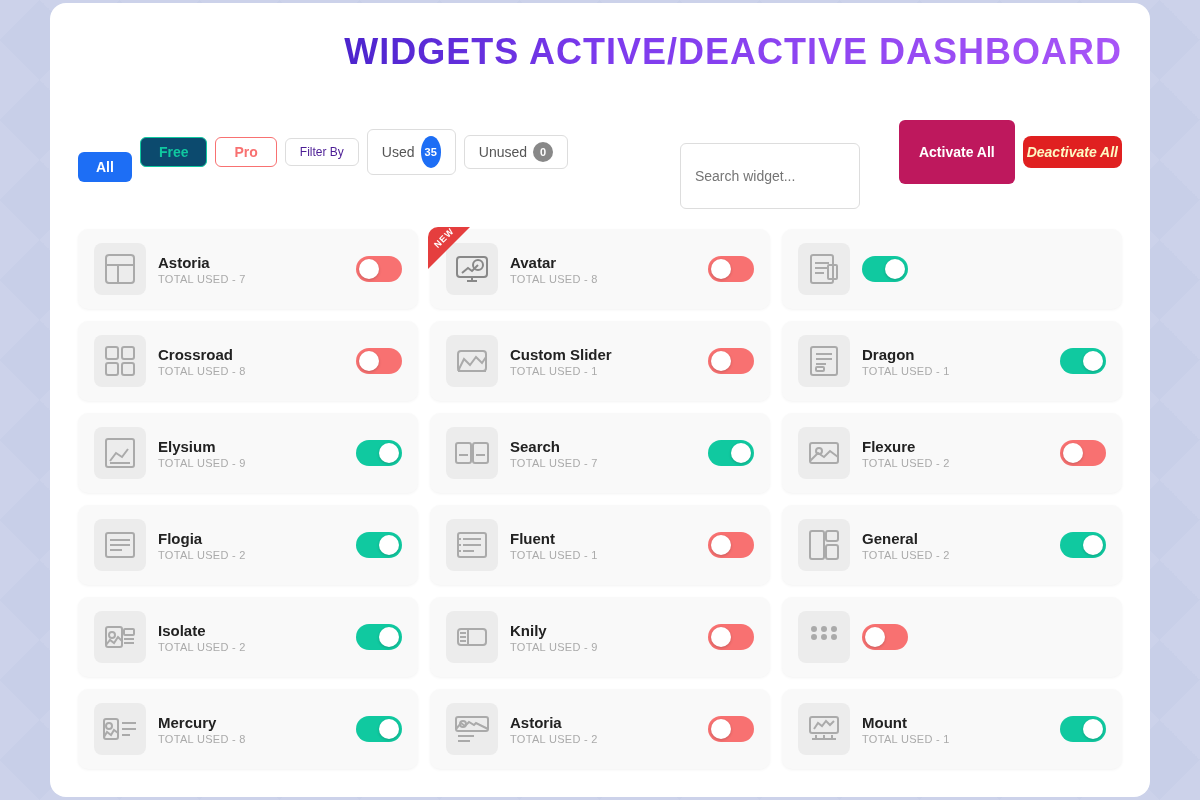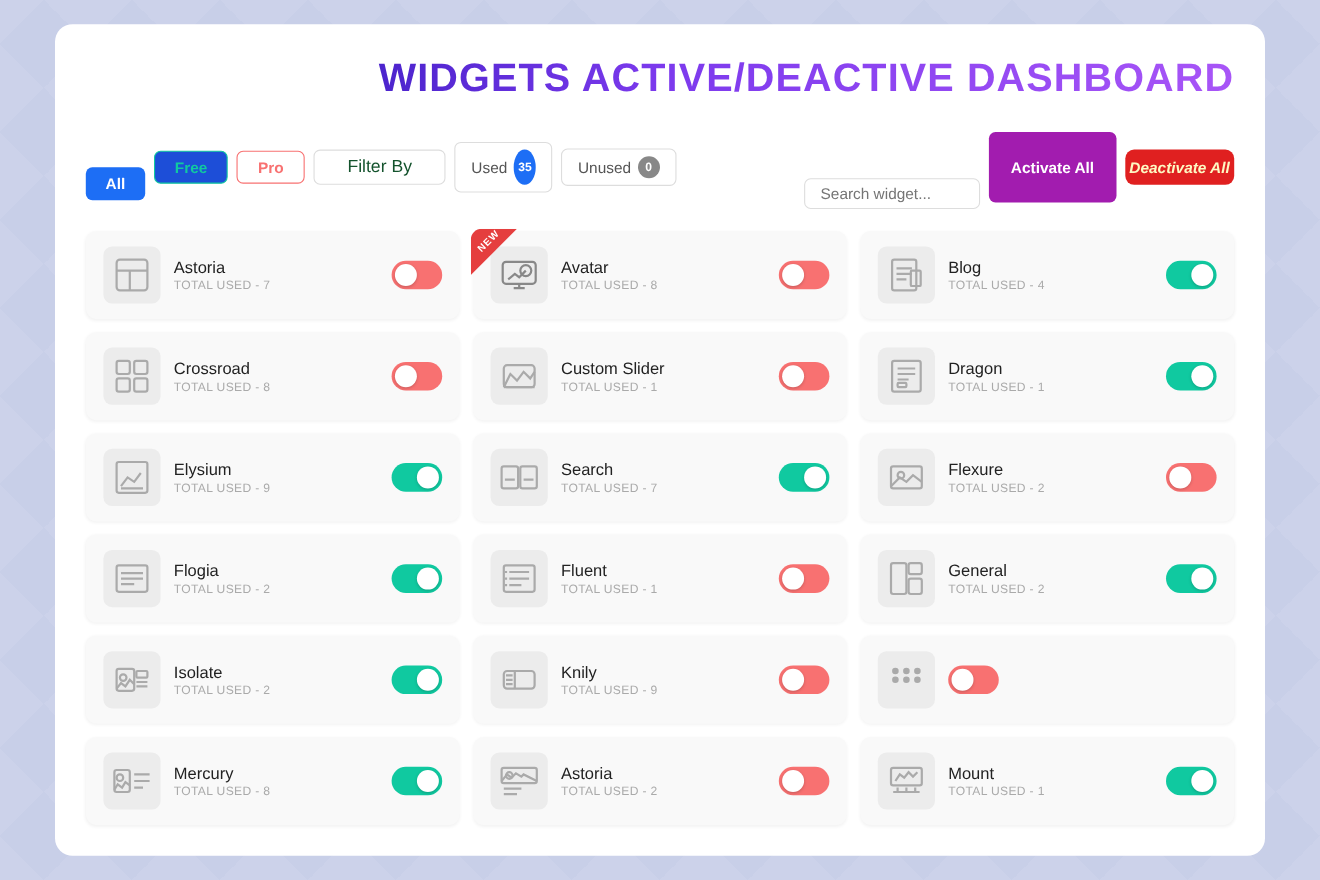--- a/index.html
+++ b/index.html
@@ -57,46 +57,46 @@
       color: white;
       border: none;
       border-radius: 6px;
       padding: 7px 18px;
       font-size: 14px;
       font-weight: 600;
       cursor: pointer;
       margin-top: 30px;
     }
     .btn-free {
-      background: #1d4ed8;
+      background: #0c4a6e;
       color: #10c9a0;
       border: 1.5px solid #10c9a0;
       border-radius: 6px;
       padding: 6px 18px;
       font-size: 14px;
       font-weight: 600;
       cursor: pointer;
     }
     .btn-pro {
       background: white;
       color: #f87171;
       border: 1.5px solid #f87171;
       border-radius: 6px;
       padding: 6px 18px;
       font-size: 14px;
       font-weight: 600;
       cursor: pointer;
     }
     .filter-by {
       background: white;
-      color: #14532d;
+      color: #4c1d95;
       border: 1.5px solid #ddd;
       border-radius: 6px;
-      padding: 6px 30px;
-      font-size: 16px;
+      padding: 6px 14px;
+      font-size: 12px;
       cursor: pointer;
     }
     .btn-used {
       background: white;
       color: #555;
       border: 1.5px solid #ddd;
       border-radius: 6px;
       padding: 6px 14px;
       font-size: 14px;
       cursor: pointer;
@@ -126,37 +126,38 @@
       min-width: 20px;
       height: 20px;
       display: inline-flex;
       align-items: center;
       justify-content: center;
       padding: 0 4px;
     }
     .search-box {
       border: 1.5px solid #ddd;
       border-radius: 6px;
-      padding: 5px 14px;
+      padding: 24px 14px;
       font-size: 14px;
       color: #999;
       outline: none;
-      width: 160px;
+      width: 180px;
       margin-left: auto;
       margin-top: 48px;
     }
     .btn-activate {
-      background: #a21caf;
+      background: #be185d;
       color: white;
       border: none;
       border-radius: 6px;
       padding: 24px 20px;
       font-size: 14px;
       font-weight: 600;
       cursor: pointer;
+      margin-left: 31px;
     }
     .btn-deactivate {
       background: #e02020;
       color: #fef9c3;
       border: none;
       border-radius: 8px;
       padding: 8px 4px;
       font-size: 14px;
       font-weight: 600;
       cursor: pointer;
@@ -191,21 +192,21 @@
     }
     .widget-icon svg {
       width: 36px;
       height: 36px;
     }
     .widget-info {
       flex: 1;
     }
     .widget-name {
       font-size: 15px;
-      font-weight: 400;
+      font-weight: 700;
       color: #222;
       margin-bottom: 2px;
     }
     .widget-used {
       font-size: 11px;
       color: #aaa;
       font-weight: 500;
       letter-spacing: 0.3px;
       text-transform: uppercase;
     }
@@ -326,24 +327,20 @@
 
     <div class="widget-icon">
           <svg viewBox="0 0 36 36" fill="none" stroke="#aaa" stroke-width="2">
             <rect x="5" y="4" width="22" height="28" rx="2"></rect>
             <line x1="9" y1="12" x2="23" y2="12"></line>
             <line x1="9" y1="17" x2="23" y2="17"></line>
             <line x1="9" y1="22" x2="18" y2="22"></line>
             <rect x="22" y="14" width="9" height="14" rx="1"></rect>
           </svg>
         </div>
-    <div class="widget-info">
-      <div class="widget-name">Blog</div>
-      <div class="widget-used">TOTAL USED - 4</div>
-    </div>
     <label class="toggle on">
       <input type="checkbox" checked="" style="">
       <span class="toggle-slider"></span>
     </label>
   </div>
       <div class="widget-card">
 
     <div class="widget-icon">
           <svg viewBox="0 0 36 36" fill="none" stroke="#aaa" stroke-width="2">
             <rect x="4" y="4" width="12" height="12" rx="2"></rect>

